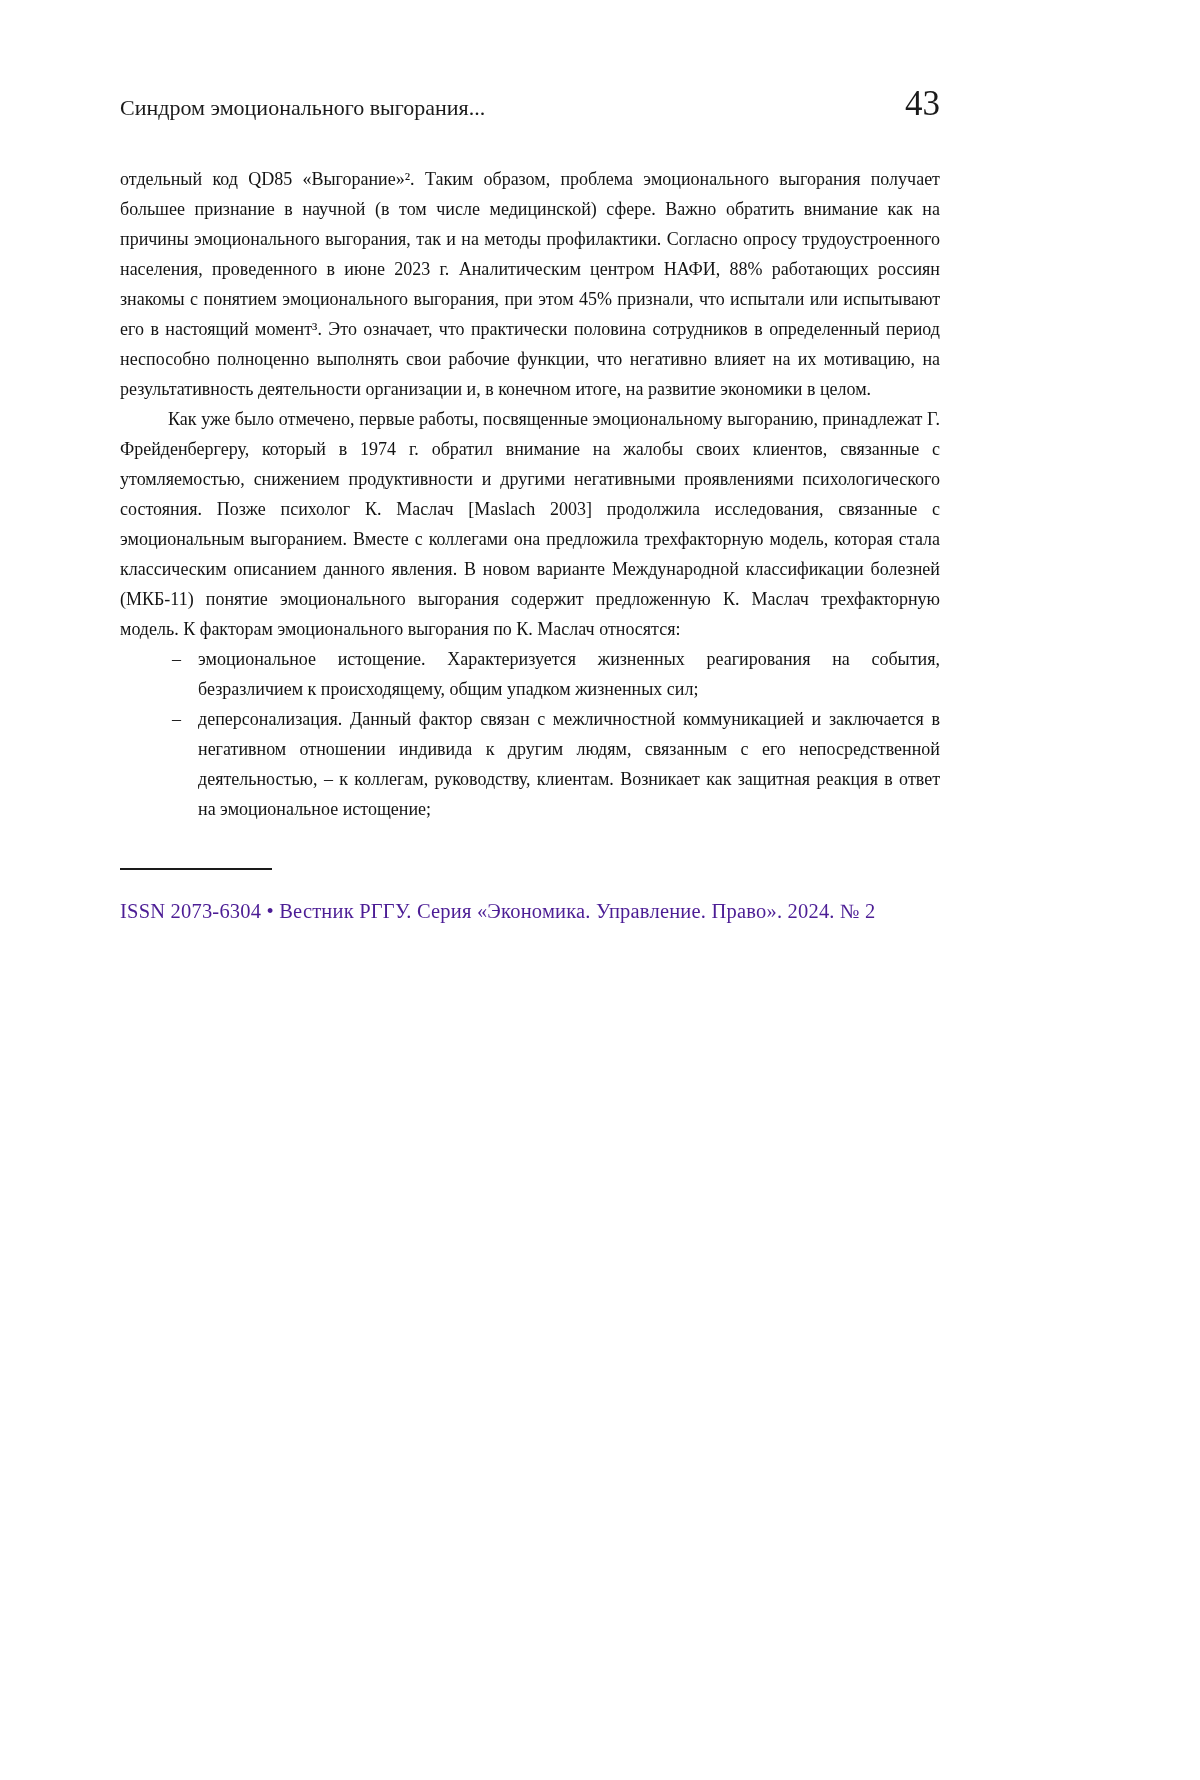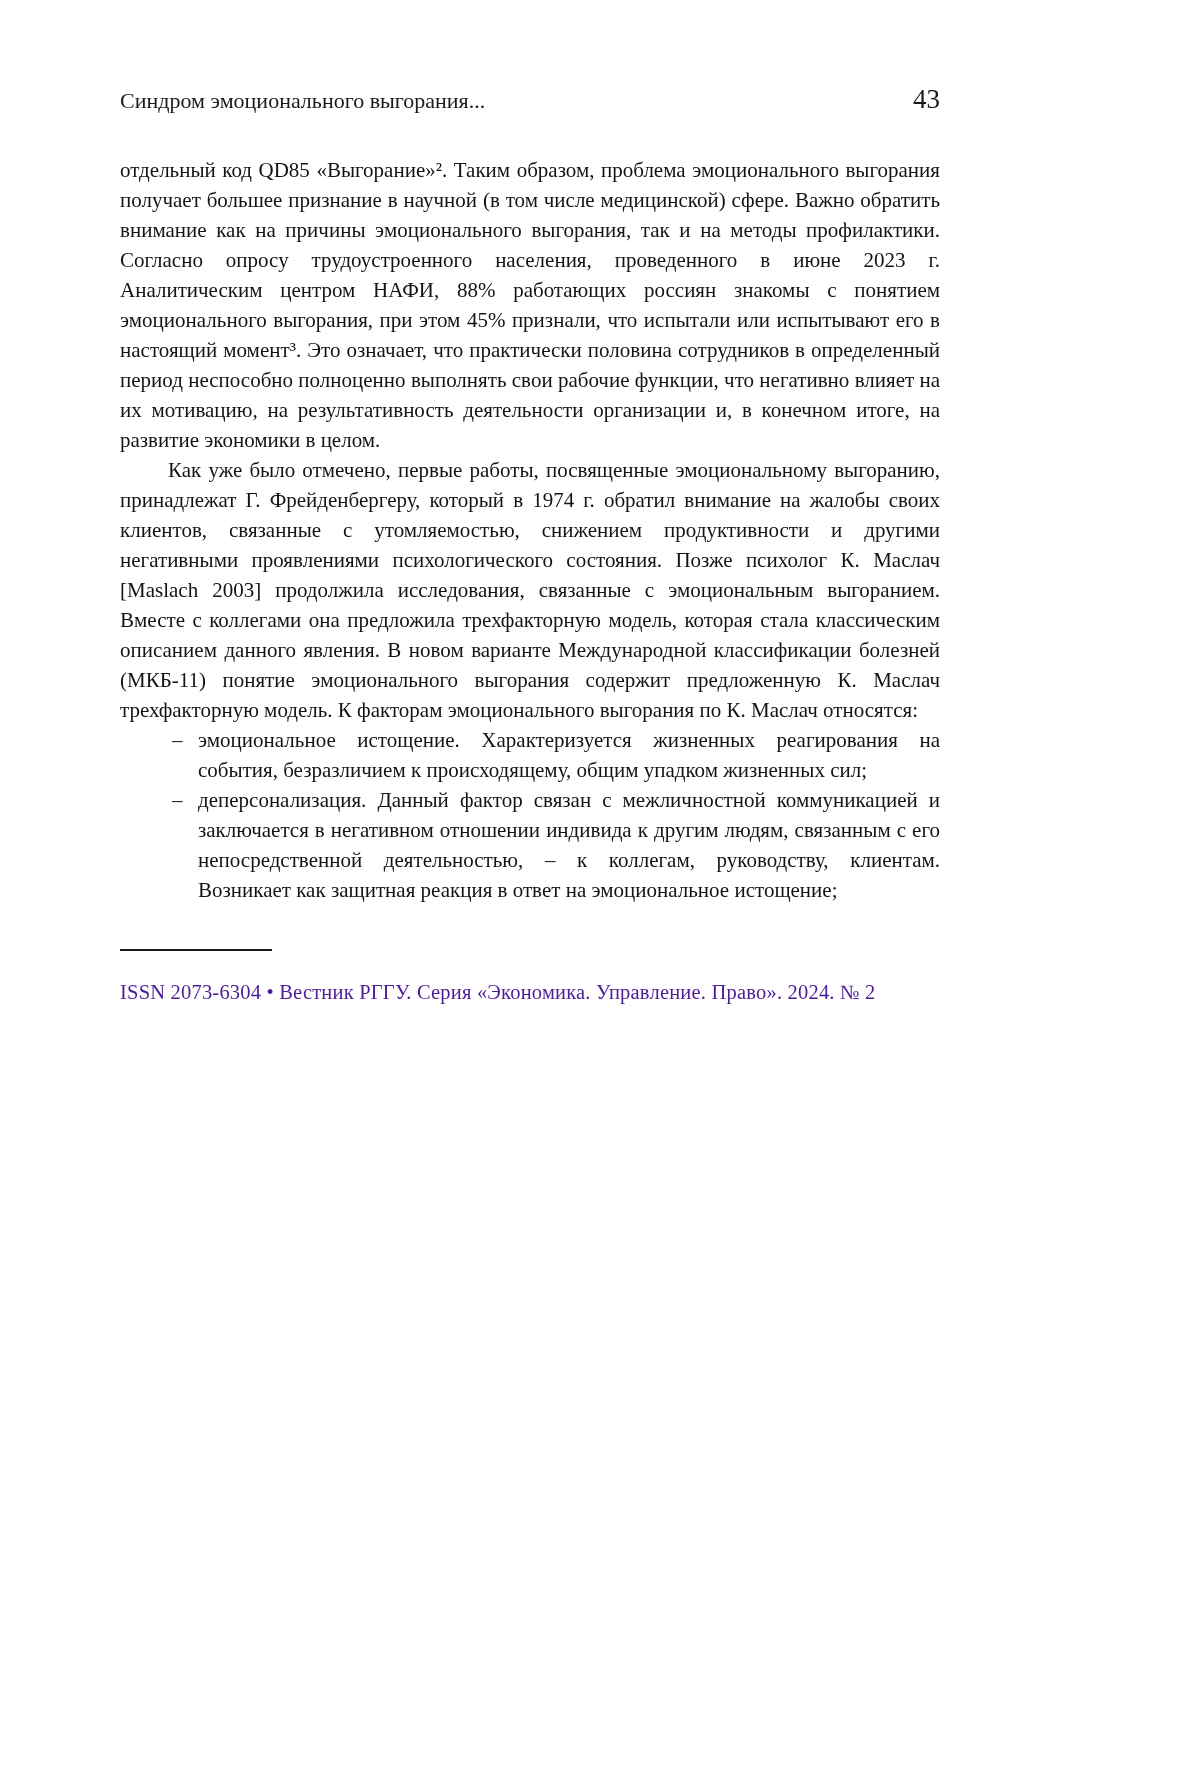--- a/index.html
+++ b/index.html
@@ -20,26 +20,26 @@
     .page-header {
       display: flex;
       justify-content: space-between;
       align-items: baseline;
     }
     .running-title {
       font-size: 22px;
       color: #1a1a1a;
     }
     .page-number {
-      font-size: 27px;
+      font-size: 35px;
       color: #1a1a1a;
     }
     .article-body {
       margin-top: 40px;
-      font-size: 21px;
+      font-size: 18px;
       line-height: 30px;
       text-align: justify;
       -webkit-hyphens: auto;
       hyphens: auto;
     }
     p.para { text-align: justify; }
     p.para.indent { text-indent: 48px; }
     .list-item {
       display: flex;
       padding-left: 52px;

